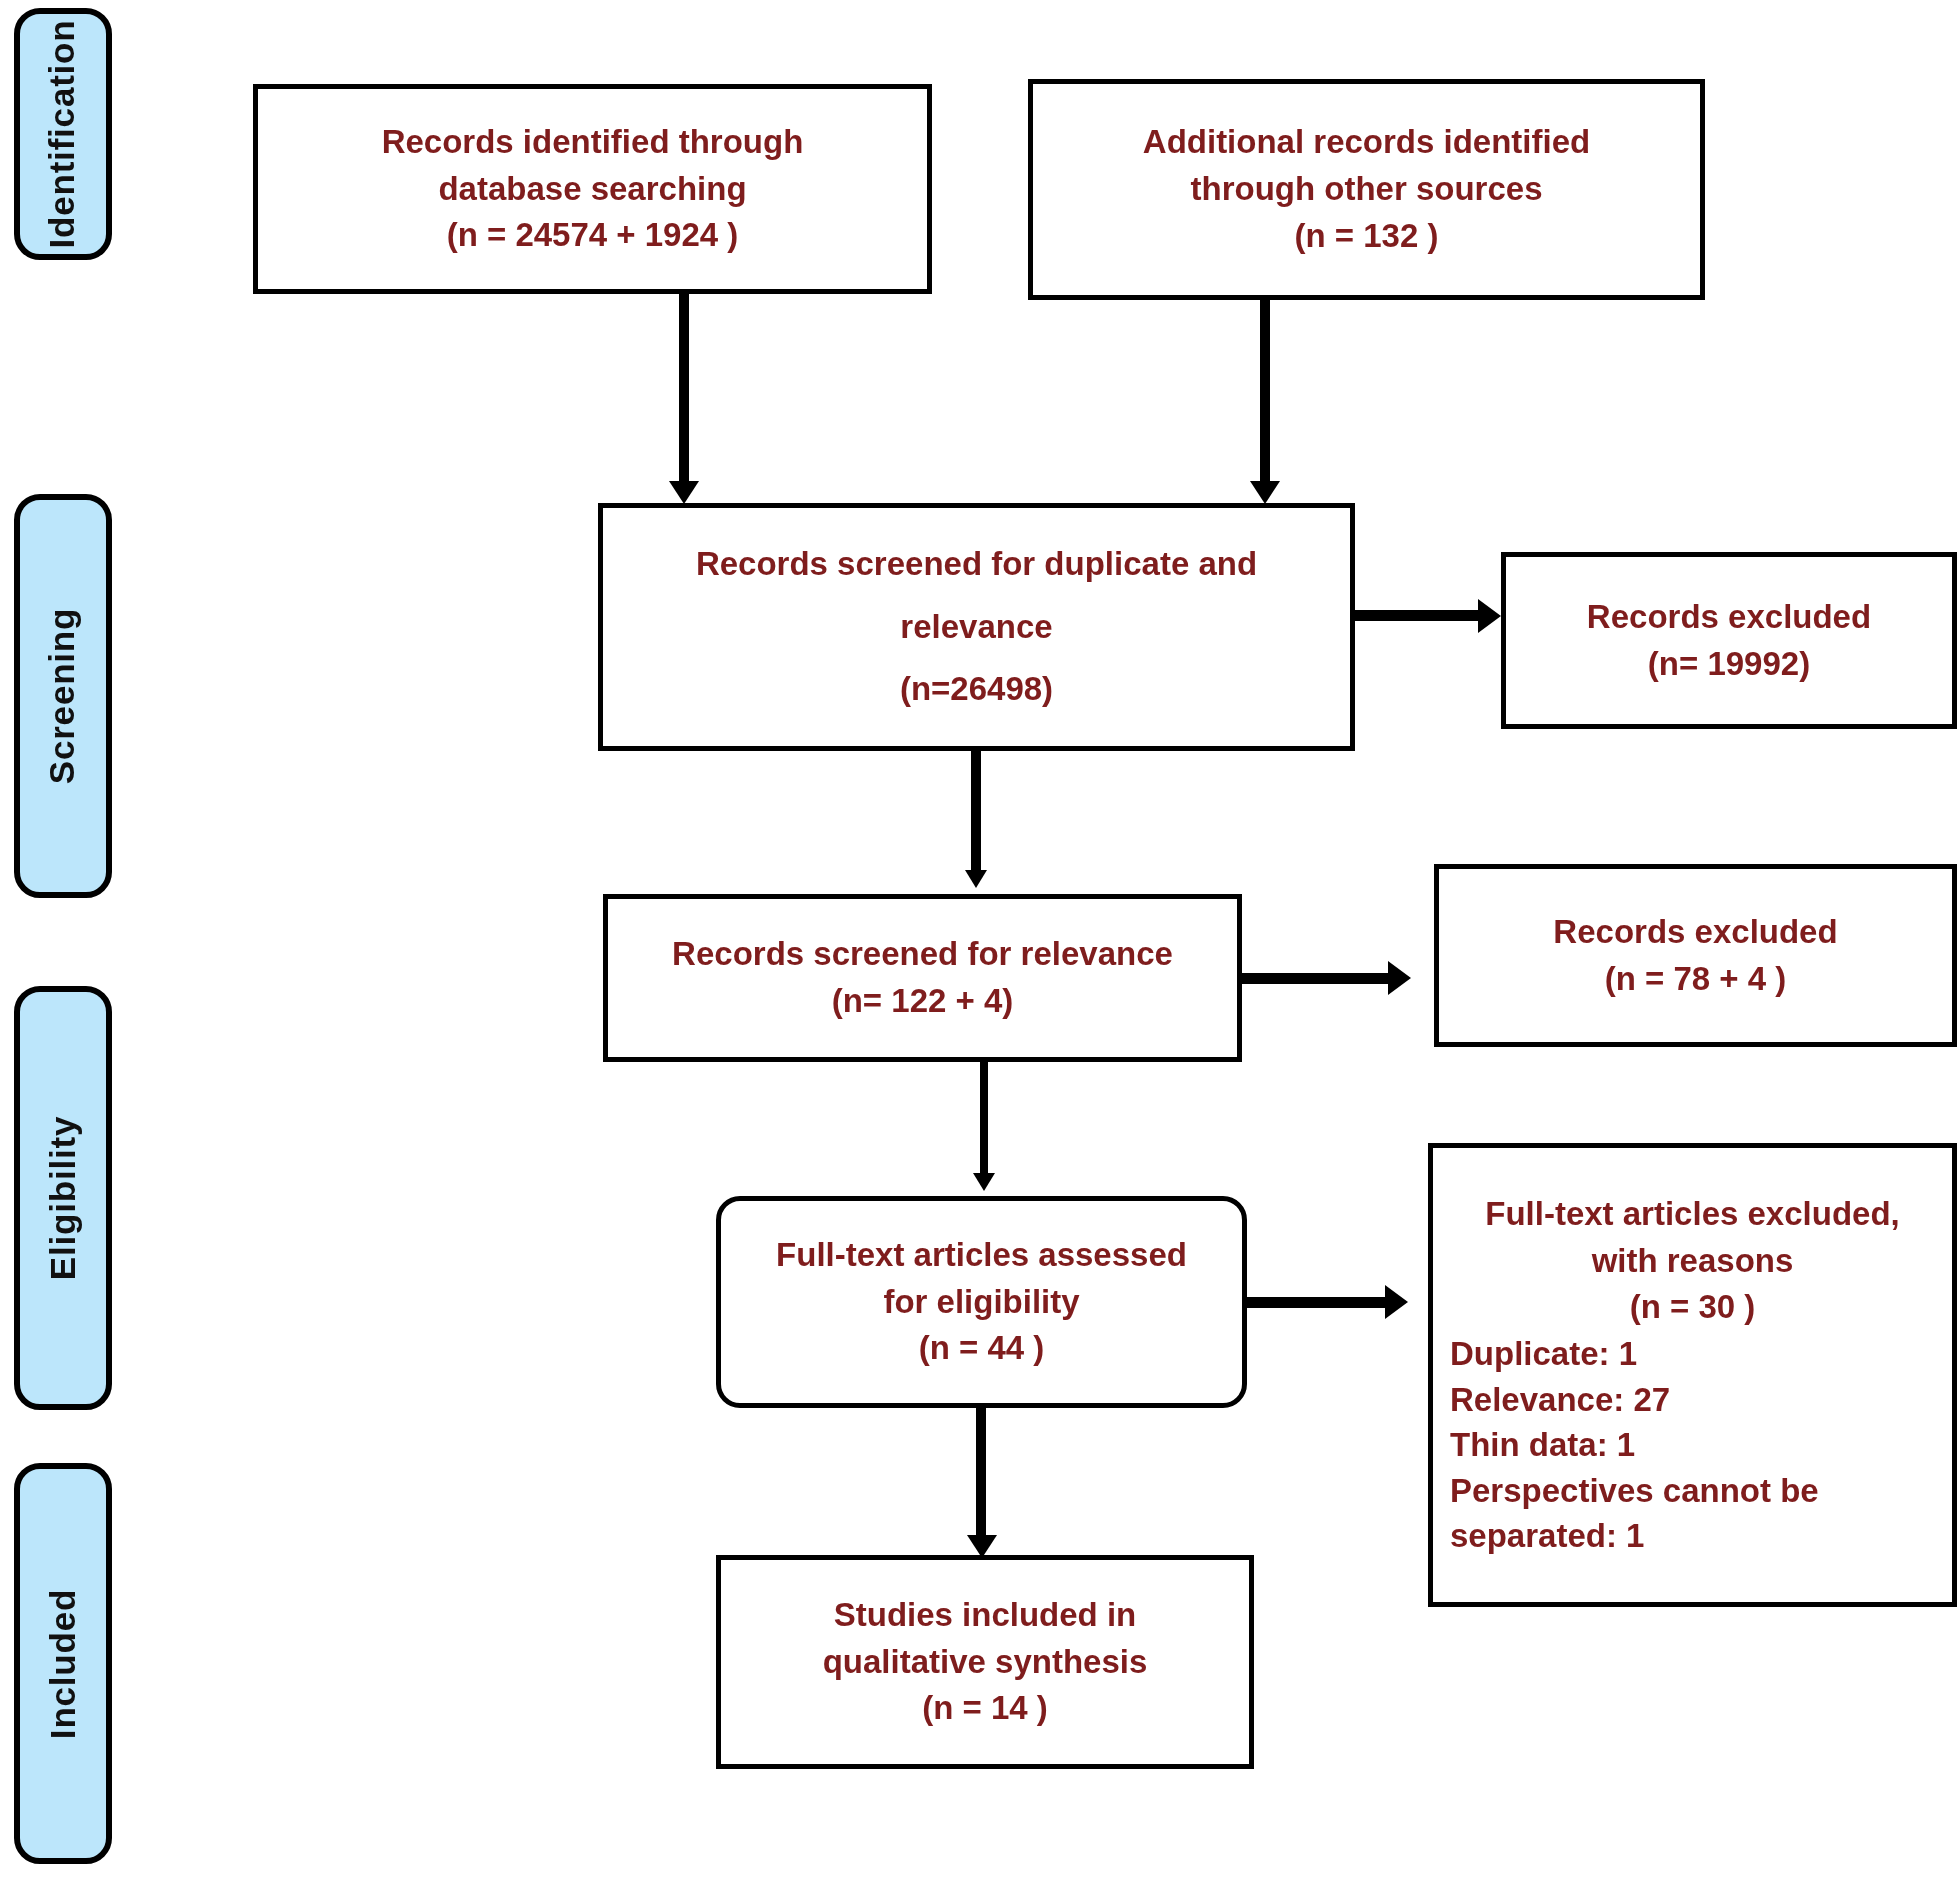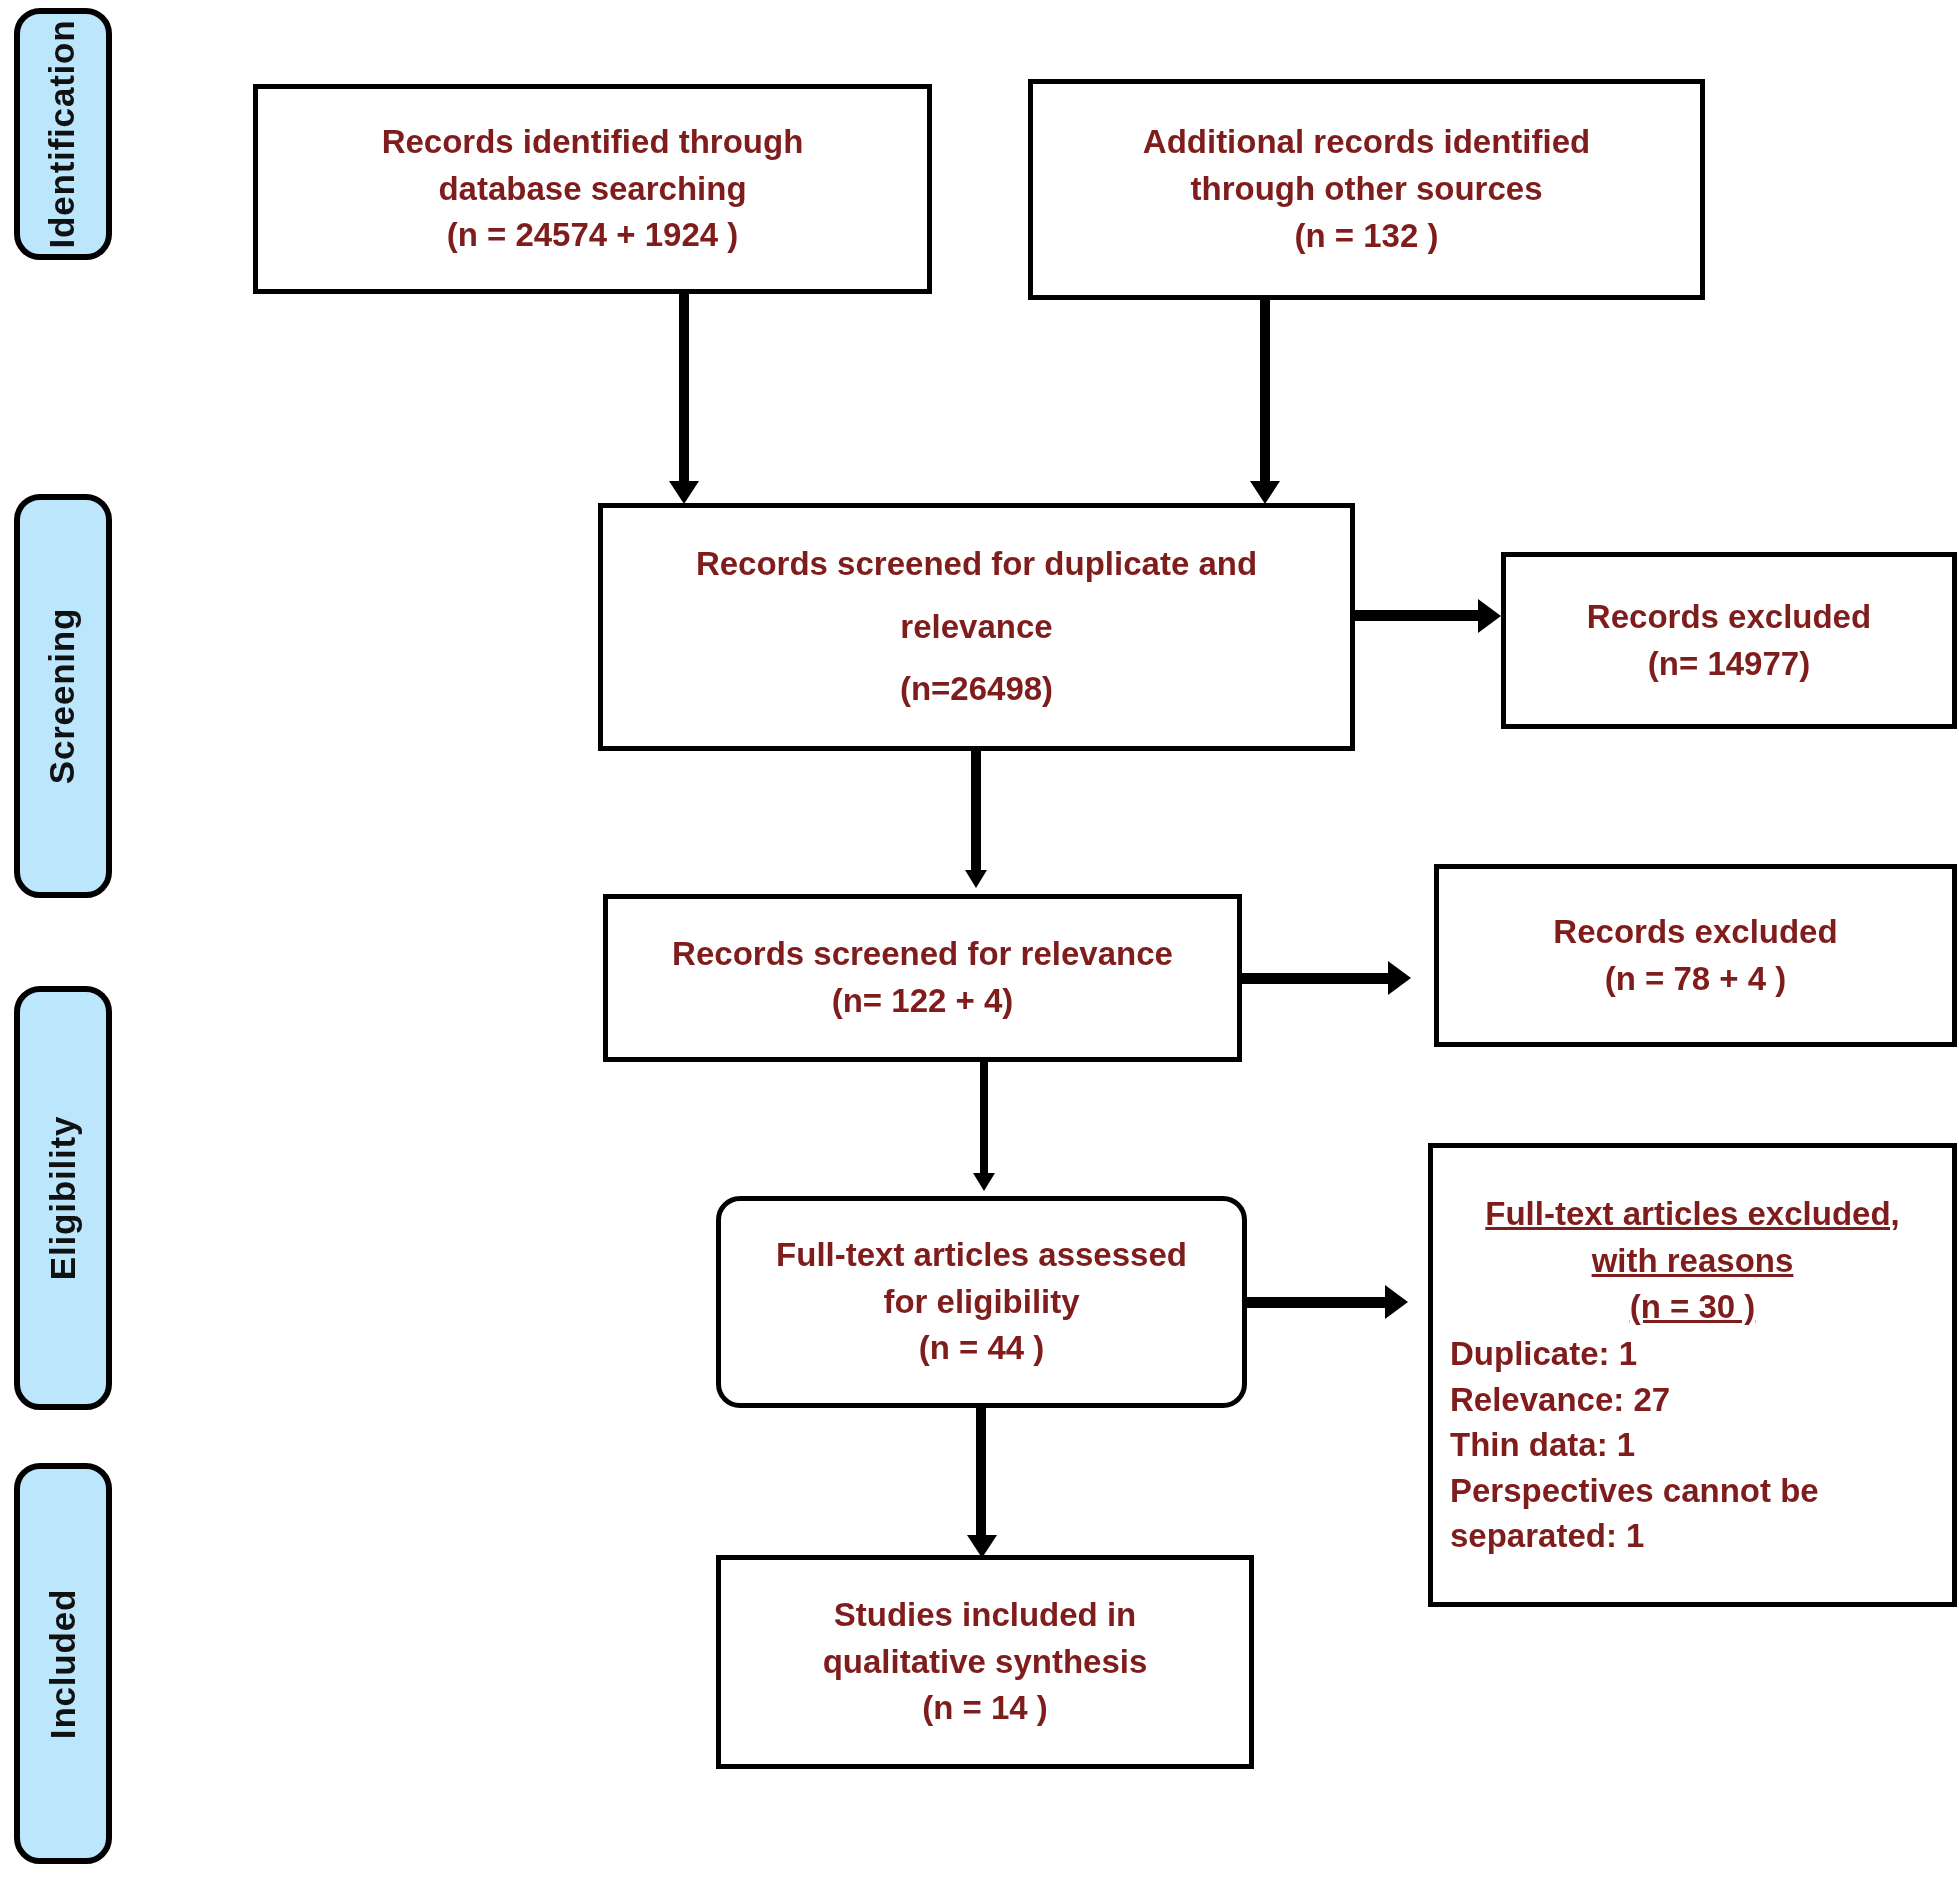--- a/index.html
+++ b/index.html
@@ -61,21 +61,20 @@
     white-space: nowrap;
   }
   .box-line.reason {
     text-align: left;
     font-size: 33px;
     line-height: 1.38;
     white-space: normal;
   }
   .box-line.center-reason {
     text-align: center;
-    text-decoration: underline;
   }
 
   
   .vline {
     position: absolute;
     background: #000000;
   }
   .hline {
     position: absolute;
     background: #000000;
@@ -142,21 +141,21 @@
   <div class="arrow-down" style="left:1250px; top:481px;"></div>
 
   <div class="flow-box" style="left:598px; top:503px; width:757px; height:248px;gap:16px;">
     <div class="box-line">Records screened for duplicate and</div>
     <div class="box-line">relevance</div>
     <div class="box-line">(n=26498)</div>
   </div>
 
   <div class="flow-box" style="left:1501px; top:552px; width:456px; height:177px;">
     <div class="box-line">Records excluded</div>
-    <div class="box-line">(n= 14977)</div>
+    <div class="box-line">(n= 19992)</div>
   </div>
 
   <div class="hline" style="left:1355px; top:610px; width:126px; height:10.7px;"></div>
   <div class="arrow-right" style="left:1478px; top:599px;"></div>
 
   <div class="vline" style="left:971px; top:751px; width:10px; height:126px;"></div>
   <div class="arrow-down small" style="left:965px; top:870px;"></div>
 
   <div class="flow-box" style="left:603px; top:894px; width:639px; height:168px;">
     <div class="box-line">Records screened for relevance</div>

